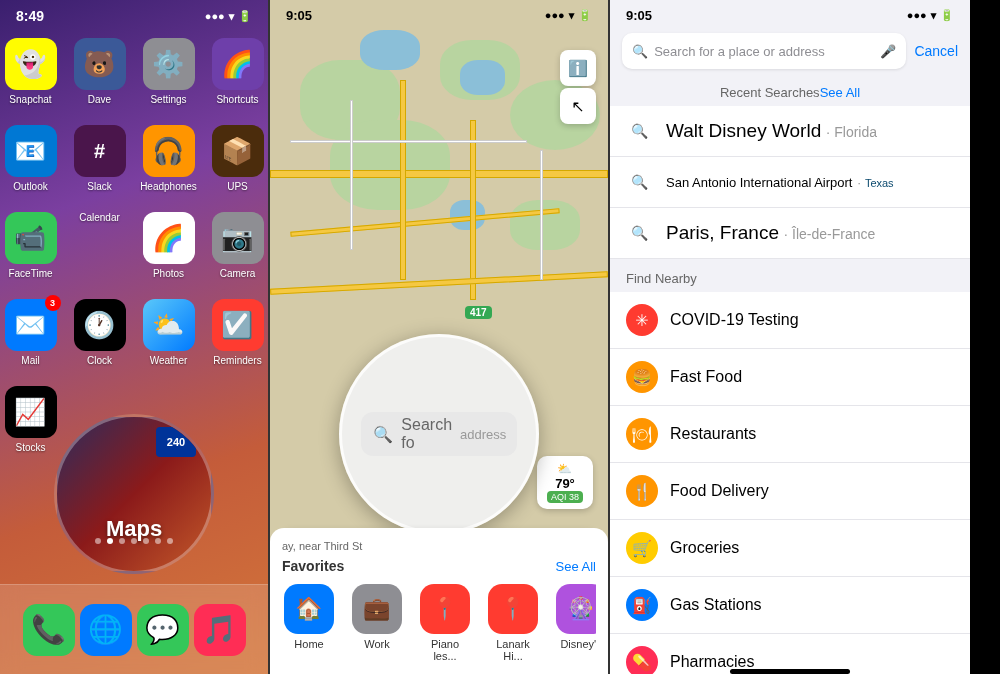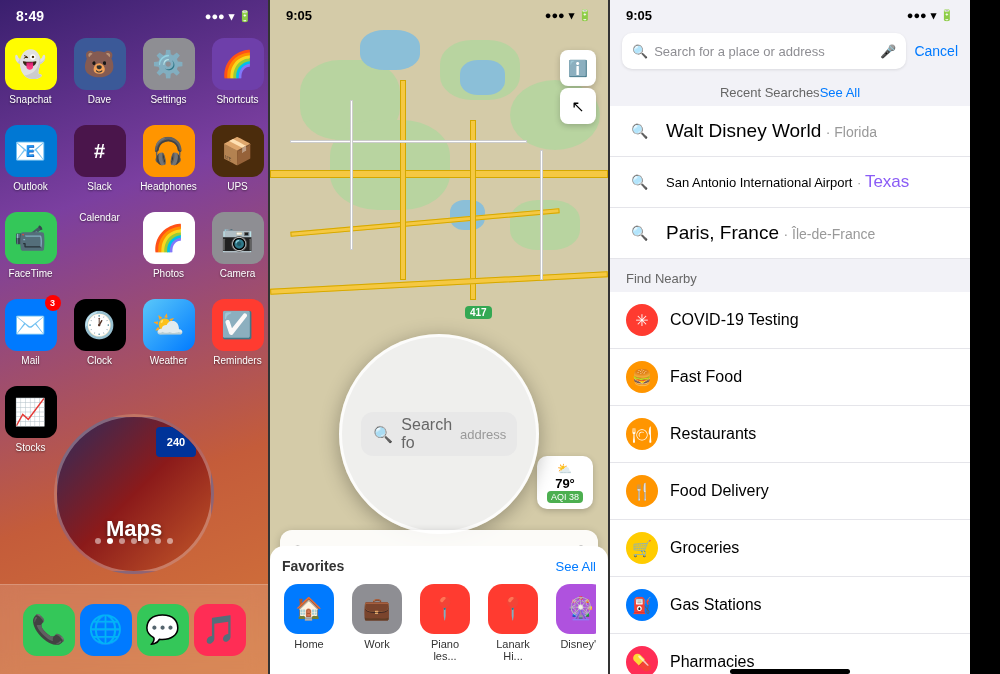--- a/index.html
+++ b/index.html
@@ -714,20 +714,21 @@
     </div>
   </div>
 
   <div class="maps-search-bar">
     <span style="color:#666;">🔍</span>
     <span>Search for a place or address</span>
     <span style="margin-left:auto;color:#666;">🎤</span>
   </div>
 
   <div class="bottom-card">
+    <div class="near-label">ay, near Third St</div>
     <div class="bottom-card-header">
       <span class="bottom-card-title">Favorites</span>
       <span class="see-all-link">See All</span>
     </div>
     <div class="favorites-row">
       <div class="fav-item">
         <div class="fav-icon" style="background:#007aff;">🏠</div>
         <span class="fav-label">Home</span>
       </div>
       <div class="fav-item">
@@ -782,21 +783,21 @@
       <span style="color:#999;font-size:14px;"> · </span>
       <span class="recent-subtitle" style="font-size:14px;color:#999;">Florida</span>
     </div>
   </div>
 
   <div class="recent-item">
     <div class="recent-icon">🔍</div>
     <div class="recent-text">
       <span class="recent-name" style="font-size:13px;">San Antonio International Airport</span>
       <span style="color:#999;font-size:13px;"> · </span>
-      <span class="recent-subtitle" style="font-size:17px;color:#8b5cf6;">Texas</span>
+      <span class="recent-subtitle" style="font-size:11px;color:#0c4a6e;">Texas</span>
     </div>
   </div>
 
   <div class="recent-item">
     <div class="recent-icon">🔍</div>
     <div class="recent-text">
       <span class="recent-name">Paris, France</span>
       <span style="color:#999;font-size:14px;"> · </span>
       <span class="recent-subtitle" style="font-size:14px;color:#999;">Île-de-France</span>
     </div>

